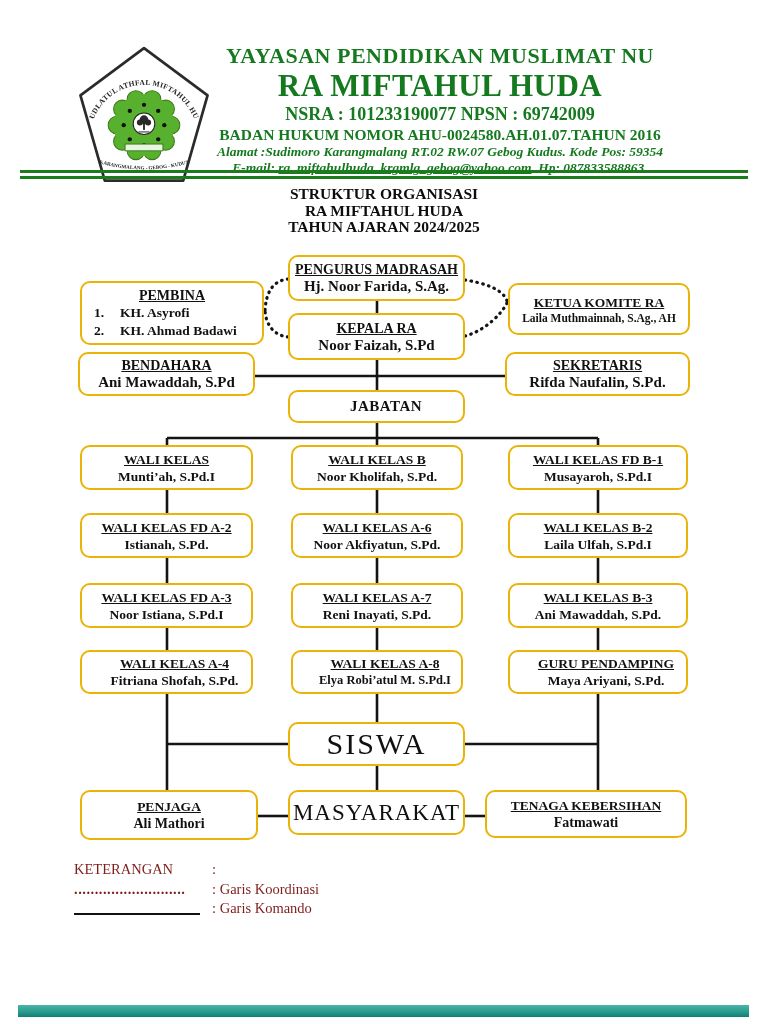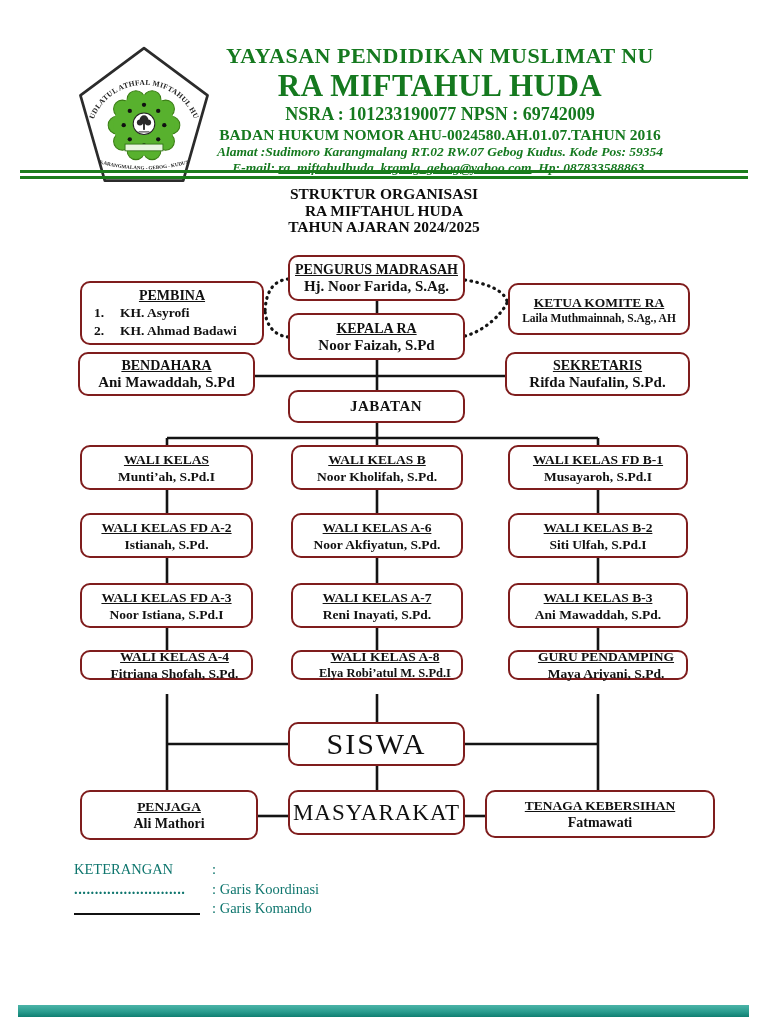--- a/index.html
+++ b/index.html
@@ -14,21 +14,21 @@
   .hdr .l4{font-size:15.5px;font-weight:bold;line-height:19px;}
   .hdr .l5,.hdr .l6{font-size:13.5px;font-style:italic;font-weight:600;line-height:16px;}
   .hdr .email{text-decoration:underline;}
   .rule{position:absolute;left:20px;top:170px;width:728px;height:3px;
         border-top:3px solid #1b7c1b;border-bottom:3px solid #1b7c1b;}
   
   .doc-title{position:absolute;left:0;top:186px;width:768px;text-align:center;
              font-size:15.5px;font-weight:bold;line-height:16.5px;color:#0d0d0d;}
   
   .lines{position:absolute;left:0;top:0;width:768px;height:1024px;z-index:1;pointer-events:none;}
-  .box{position:absolute;z-index:2;background:#fff;border:2px solid #7f1d1d;border-radius:10px;
+  .box{position:absolute;z-index:2;background:#fff;border:2px solid #eab308;border-radius:10px;
        display:flex;flex-direction:column;justify-content:center;align-items:center;
        text-align:center;box-sizing:border-box;}
   .bt{font-weight:bold;text-decoration:underline;font-size:13.5px;line-height:17px;}
   .bn{font-weight:bold;font-size:13.5px;line-height:17px;}
   .big-t{font-size:14px;}
   .big-n{font-size:15px;}
   .pembina-list{width:100%;padding:0 8px 0 12px;box-sizing:border-box;}
   .pembina-row{display:flex;text-align:left;font-weight:bold;font-size:13.5px;line-height:18px;}
   .pembina-row .no{width:26px;}
   .jabatan-t{font-size:15px;font-weight:bold;letter-spacing:.5px;}
@@ -37,27 +37,27 @@
   
   .b-pengurus{left:288px;top:255px;width:177px;height:46px;}
   .b-pembina{left:80px;top:281px;width:184px;height:64px;}
   .b-ketua{left:508px;top:283px;width:182px;height:52px;}
   .b-kepala{left:288px;top:313px;width:177px;height:47px;}
   .b-bendahara{left:78px;top:352px;width:177px;height:44px;}
   .b-sekretaris{left:505px;top:352px;width:185px;height:44px;}
   .b-jabatan{left:288px;top:390px;width:177px;height:33px;padding-left:19px;}
   .c1{left:80px;width:173px;} .c2{left:291px;width:172px;} .c3{left:508px;width:180px;}
   .r1{top:445px;height:45px;} .r2{top:513px;height:45px;}
-  .r3{top:583px;height:45px;} .r4{top:650px;height:30px;padding-left:16px;}
+  .r3{top:583px;height:45px;} .r4{top:650px;height:44px;padding-left:16px;}
   .b-siswa{left:288px;top:722px;width:177px;height:44px;}
   .b-penjaga{left:80px;top:790px;width:178px;height:50px;}
   .b-masyarakat{left:288px;top:790px;width:177px;height:45px;}
-  .b-tenaga{left:485px;top:790px;width:230px;height:48px;}
-  
-  .legend{position:absolute;left:74px;top:860px;z-index:2;font-size:14.5px;color:#0f766e;}
+  .b-tenaga{left:485px;top:790px;width:202px;height:48px;}
+  
+  .legend{position:absolute;left:74px;top:860px;z-index:2;font-size:14.5px;color:#7f1d1d;}
   .legend-row{display:flex;line-height:19.5px;}
   .legend-sym{width:138px;}
   .legend-dots{font-weight:bold;letter-spacing:.5px;}
   .legend-line{display:inline-block;width:126px;border-bottom:2px solid #111;height:14px;}
   
   .footer-bar{position:absolute;left:18px;top:1005px;width:731px;height:12px;z-index:2;
               background:linear-gradient(180deg,#4cb4a8 0%,#2a9d8f 55%,#0f7f72 100%);}
 </style>
 </head>
 <body>
@@ -222,21 +222,21 @@
   <div class="box c1 r2">
     <div class="bt">WALI KELAS FD A-2</div>
     <div class="bn">Istianah, S.Pd.</div>
   </div>
   <div class="box c2 r2">
     <div class="bt">WALI KELAS A-6</div>
     <div class="bn">Noor Akfiyatun, S.Pd.</div>
   </div>
   <div class="box c3 r2">
     <div class="bt">WALI KELAS B-2</div>
-    <div class="bn">Siti Ulfah, S.Pd.I</div>
+    <div class="bn">Laila Ulfah, S.Pd.I</div>
   </div>
   <div class="box c1 r3">
     <div class="bt">WALI KELAS FD A-3</div>
     <div class="bn">Noor Istiana, S.Pd.I</div>
   </div>
   <div class="box c2 r3">
     <div class="bt">WALI KELAS A-7</div>
     <div class="bn">Reni Inayati, S.Pd.</div>
   </div>
   <div class="box c3 r3">

